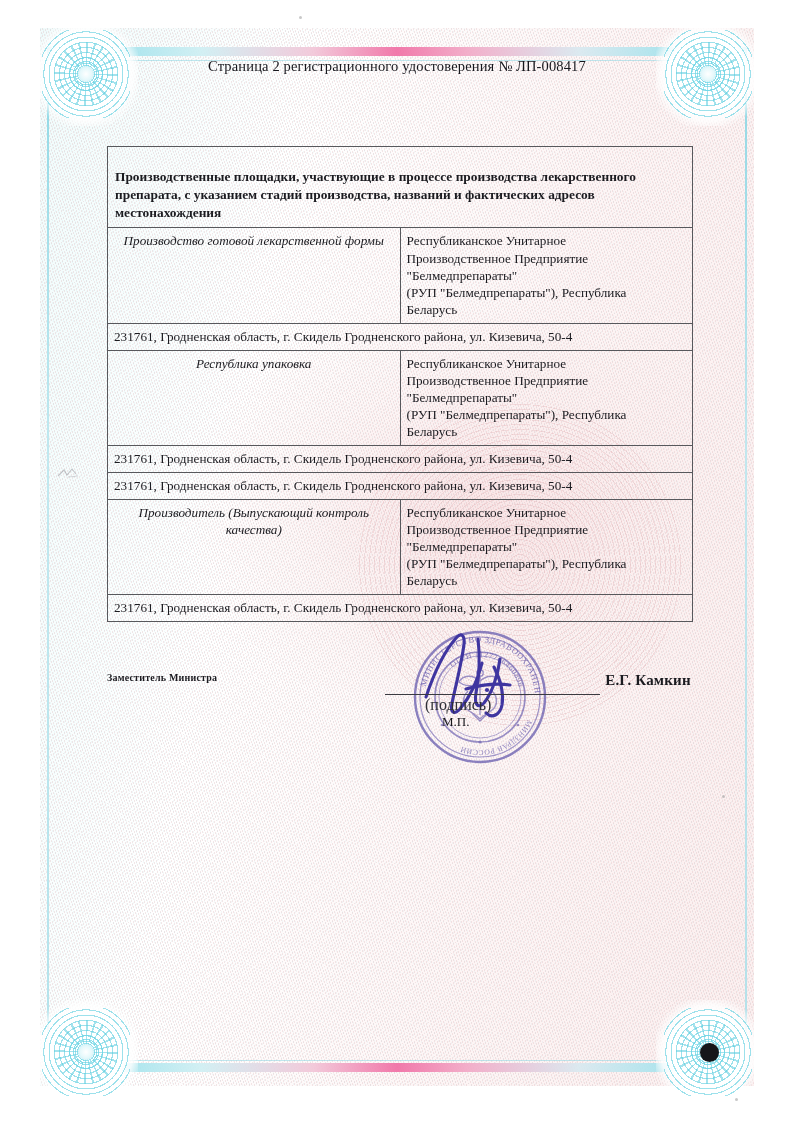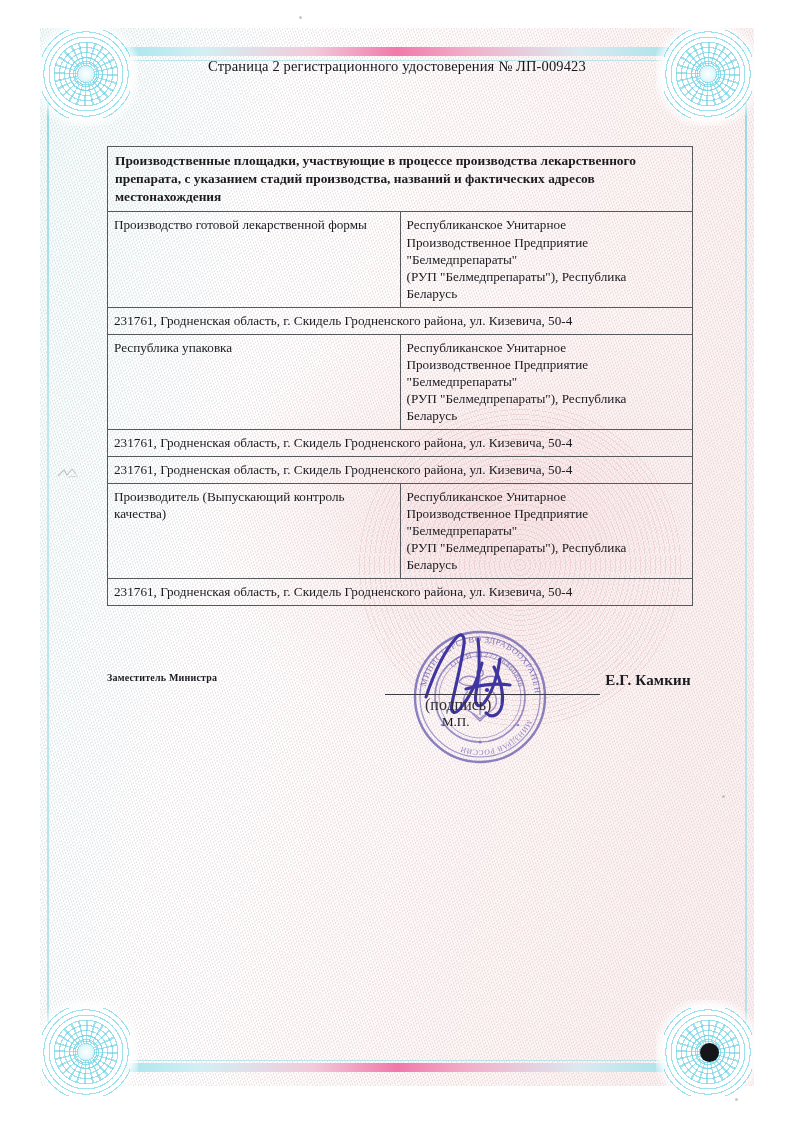--- a/index.html
+++ b/index.html
@@ -218,24 +218,26 @@
     padding: 4px 6px 5px 6px;
     vertical-align: top;
     font-size: 13.2px;
     line-height: 1.29;
     background: transparent;
   }
   .sites-table .caption-cell {
     font-weight: bold;
     font-size: 13.4px;
     line-height: 1.33;
-    padding: 5px 7px 6px 7px;
+    padding: 21px 7px 6px 7px;
   }
   .sites-table .stage-cell {
+    font-style: italic;
     width: 330px;
+    text-align: center;
   }
   .sites-table .org-cell {
     width: 256px;
   }
   .sites-table .address-cell {
     padding-top: 4px;
     padding-bottom: 5px;
   }
   .org-line { display: block; }
 
@@ -349,21 +351,21 @@
     <svg width="26" height="13" viewBox="0 0 26 13">
       <path d="M2 9 L8 3 L11 8 L16 2 L20 7" stroke="#8e8e96" stroke-width="1.1" fill="none"></path>
       <path d="M12 10 L22 9" stroke="#a0a0a8" stroke-width="0.8" fill="none"></path>
     </svg>
   </div>
   <div class="speck" style="left:299px; top:16px; width:3px; height:3px; border-radius:50%;"></div>
   <div class="speck" style="left:722px; top:795px; width:3px; height:3px; border-radius:50%;"></div>
   <div class="speck" style="left:735px; top:1098px; width:3px; height:3px; border-radius:50%;"></div>
 </div>
 
-<div class="doc-header">Страница 2 регистрационного удостоверения № ЛП-009423</div>
+<div class="doc-header">Страница 2 регистрационного удостоверения № ЛП-008417</div>
 
 <table class="sites-table">
   <tbody>
     <tr>
       <td class="caption-cell" colspan="2">Производственные площадки, участвующие в процессе производства лекарственного препарата, с указанием стадий производства, названий и фактических адресов местонахождения</td>
     </tr>
 
     <tr>
       <td class="stage-cell">Производство готовой лекарственной формы</td>
       <td class="org-cell">

